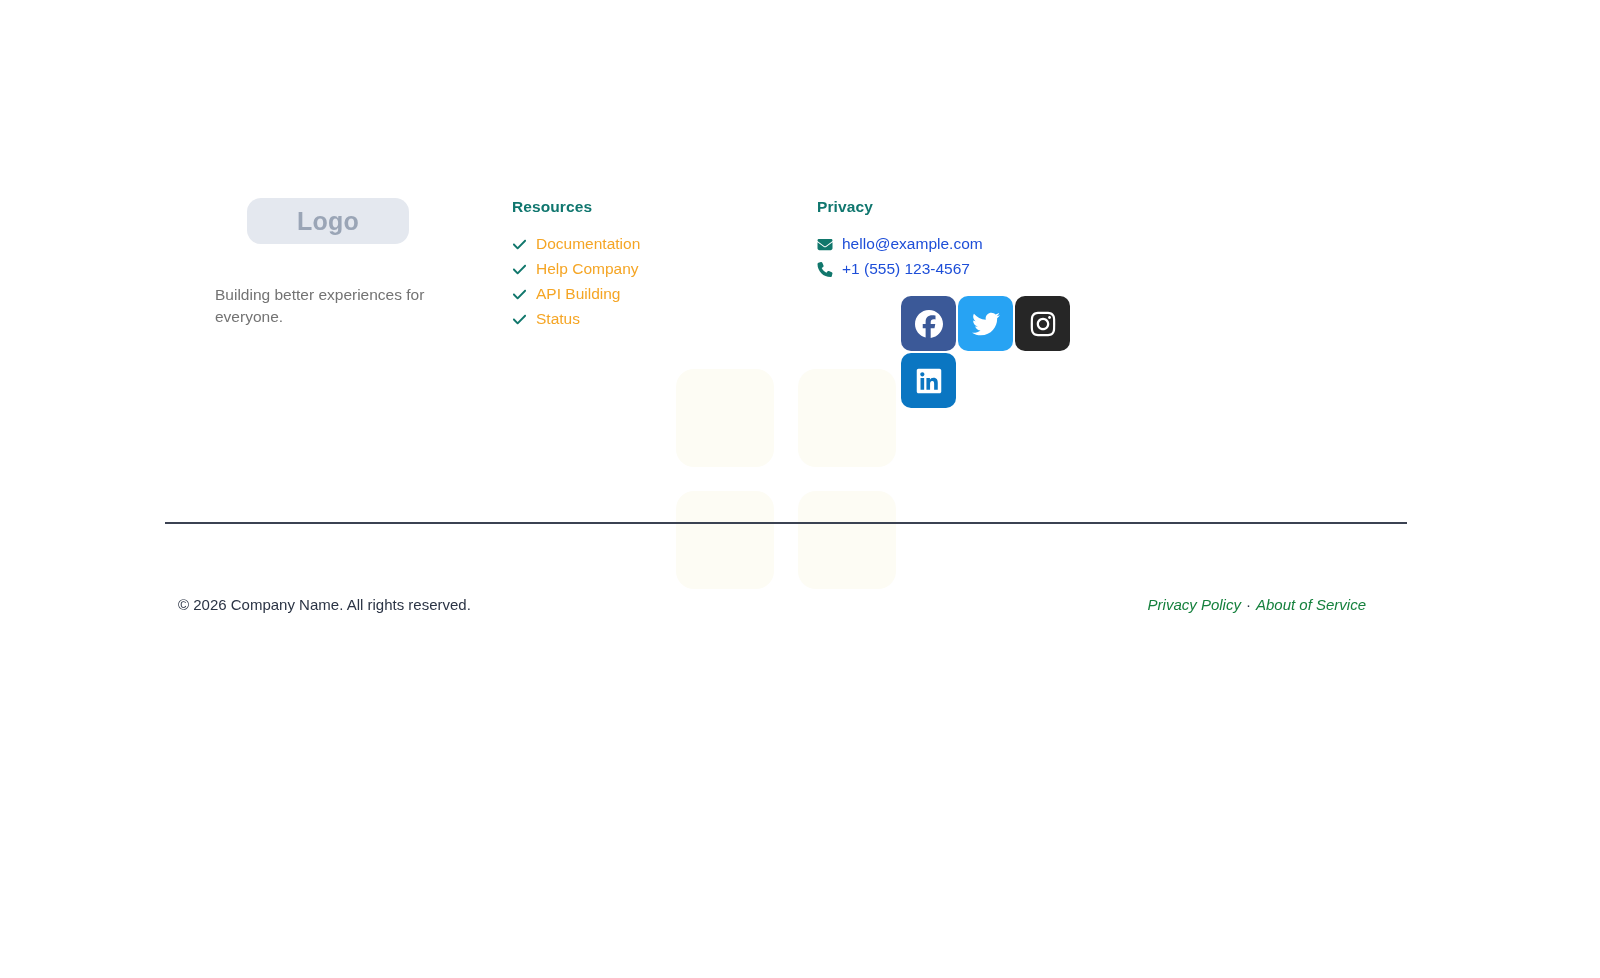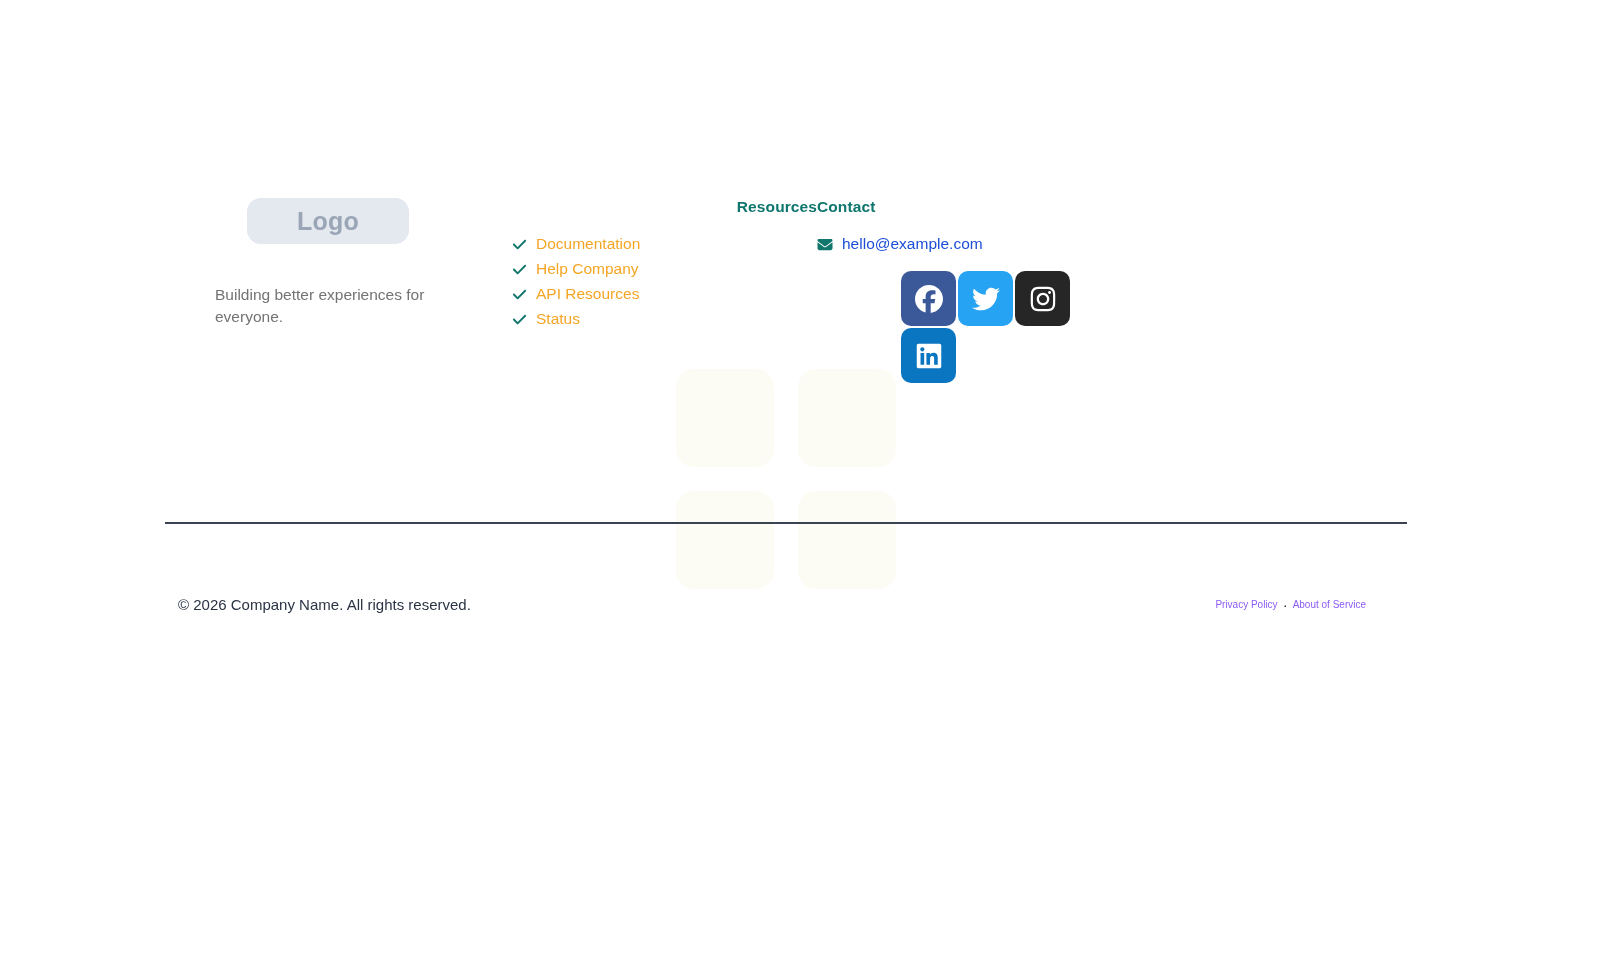--- a/index.html
+++ b/index.html
@@ -81,21 +81,21 @@
     margin-top: 40px;
     margin-left: 48px;
     width: 215px;
     font-size: 15.5px;
     line-height: 1.45;
     color: #737373;
   }
 
   
   .col-links { width: 305px; flex: 0 0 305px; }
-  .col-resources { width: 305px; flex: 0 0 305px; text-align: right; }
+  .col-resources { width: 305px; flex: 0 0 305px; }
   .col-contact { width: 287px; flex: 0 0 287px; }
 
   .col-head {
     font-size: 15.5px;
     font-weight: 700;
     color: #0f766e;
     margin-bottom: 17px;
     letter-spacing: 0.1px;
   }
 
@@ -190,24 +190,25 @@
     font-size: 15px;
     color: #2b3445;
   }
   .legal {
     display: flex;
     align-items: center;
     gap: 5px;
     margin-right: 28px;
   }
   .legal-a {
-    font-size: 10px;
-    color: #8b5cf6;
+    font-size: 15px;
+    color: #15803d;
     text-decoration: none;
     white-space: nowrap;
+    font-style: italic;
   }
   .legal-sep { font-size: 15px; color: #2b3445; }
 </style>
 </head>
 <body>
 
 <div id="page">
 
   <div class="deco-grid">
     <div class="deco-sq"></div>
@@ -240,41 +241,47 @@
           <li class="link-row">
             <svg class="check-ico" viewBox="0 0 448 512">
                 <path fill="currentColor" d="M438.6 105.4c12.5 12.5 12.5 32.8 0 45.3l-256 256c-12.5 12.5-32.8 12.5-45.3 0l-128-128c-12.5-12.5-12.5-32.8 0-45.3s32.8-12.5 45.3 0L160 338.7 393.4 105.4c12.5-12.5 32.8-12.5 45.2 0z"></path>
               </svg>
             <a class="link-a" href="#">Help Company</a>
           </li>
           <li class="link-row">
             <svg class="check-ico" viewBox="0 0 448 512">
                 <path fill="currentColor" d="M438.6 105.4c12.5 12.5 12.5 32.8 0 45.3l-256 256c-12.5 12.5-32.8 12.5-45.3 0l-128-128c-12.5-12.5-12.5-32.8 0-45.3s32.8-12.5 45.3 0L160 338.7 393.4 105.4c12.5-12.5 32.8-12.5 45.2 0z"></path>
               </svg>
-            <a class="link-a" href="#">API Resources</a>
+            <a class="link-a" href="#">API Building</a>
           </li>
           <li class="link-row">
             <svg class="check-ico" viewBox="0 0 448 512">
                 <path fill="currentColor" d="M438.6 105.4c12.5 12.5 12.5 32.8 0 45.3l-256 256c-12.5 12.5-32.8 12.5-45.3 0l-128-128c-12.5-12.5-12.5-32.8 0-45.3s32.8-12.5 45.3 0L160 338.7 393.4 105.4c12.5-12.5 32.8-12.5 45.2 0z"></path>
               </svg>
             <a class="link-a" href="#">Status</a>
           </li>
         </ul>
       </div>
 
       <div class="col-contact">
-        <div class="col-head">Contact</div>
+        <div class="col-head">Privacy</div>
 
         <div class="contact-row">
           <svg class="contact-ico" viewBox="0 0 512 512">
               <path fill="currentColor" d="M48 64C21.5 64 0 85.5 0 112c0 15.1 7.1 29.3 19.2 38.4L236.8 313.6c11.4 8.5 27 8.5 38.4 0L492.8 150.4c12.1-9.1 19.2-23.3 19.2-38.4 0-26.5-21.5-48-48-48H48zM0 176V384c0 35.3 28.7 64 64 64H448c35.3 0 64-28.7 64-64V176L294.4 339.2c-22.8 17.1-54 17.1-76.8 0L0 176z"></path>
             </svg>
           <a class="contact-a" href="#">hello@example.com</a>
         </div>
 
+        <div class="contact-row">
+          <svg class="contact-ico" viewBox="0 0 512 512">
+              <path fill="currentColor" d="M164.9 24.6c-7.7-18.6-28-28.5-47.4-23.2l-88 24C12.1 30.2 0 46 0 64C0 311.4 200.6 512 448 512c18 0 33.8-12.1 38.6-29.5l24-88c5.3-19.4-4.6-39.7-23.2-47.4l-96-40c-16.3-6.8-35.2-2.1-46.3 11.6L304.7 368C234.3 334.7 177.3 277.7 144 207.3L193.3 167c13.7-11.2 18.4-30 11.6-46.3l-40-96z"></path>
+            </svg>
+          <a class="contact-a" href="#">+1 (555) 123-4567</a>
+        </div>
 
         <div class="socials">
           <a class="social-btn" href="#" style="background:#3b5998">
             <svg viewBox="0 0 512 512">
                 <path d="M512 256C512 114.6 397.4 0 256 0S0 114.6 0 256C0 376 82.7 476.8 194.2 504.5V334.2H141.4V256h52.8V222.3c0-87.1 39.4-127.5 125-127.5c16.2 0 44.2 3.2 55.7 6.4V172c-6-.6-16.5-1-29.6-1c-42 0-58.2 15.9-58.2 57.2V256h83.6l-14.4 78.2H287V510.1C413.8 494.8 512 386.9 512 256z"></path>
               </svg>
           </a>
           <a class="social-btn" href="#" style="background:#27a3f3">
             <svg viewBox="0 0 512 512">
                 <path d="M459.4 151.7c.3 4.5 .3 9.1 .3 13.6 0 138.7-105.6 298.6-298.6 298.6-59.5 0-114.7-17.2-161.1-47.1 8.4 1 16.6 1.3 25.3 1.3 49.1 0 94.2-16.6 130.3-44.8-46.1-1-84.8-31.2-98.1-72.8 6.5 1 13 1.6 19.8 1.6 9.4 0 18.8-1.3 27.6-3.6-48.1-9.7-84.1-52-84.1-103v-1.3c14 7.8 30.2 12.7 47.4 13.3-28.3-18.8-46.8-51-46.8-87.4 0-19.5 5.2-37.4 14.3-53 51.7 63.7 129.3 105.3 216.4 109.8-1.6-7.8-2.6-15.9-2.6-24 0-57.8 46.8-104.9 104.9-104.9 30.2 0 57.5 12.7 76.7 33.1 23.7-4.5 46.5-13.3 66.6-25.3-7.8 24.4-24.4 44.8-46.1 57.8 21.1-2.3 41.6-8.1 60.4-16.2-14.3 20.8-32.2 39.3-52.7 54.3z"></path>

